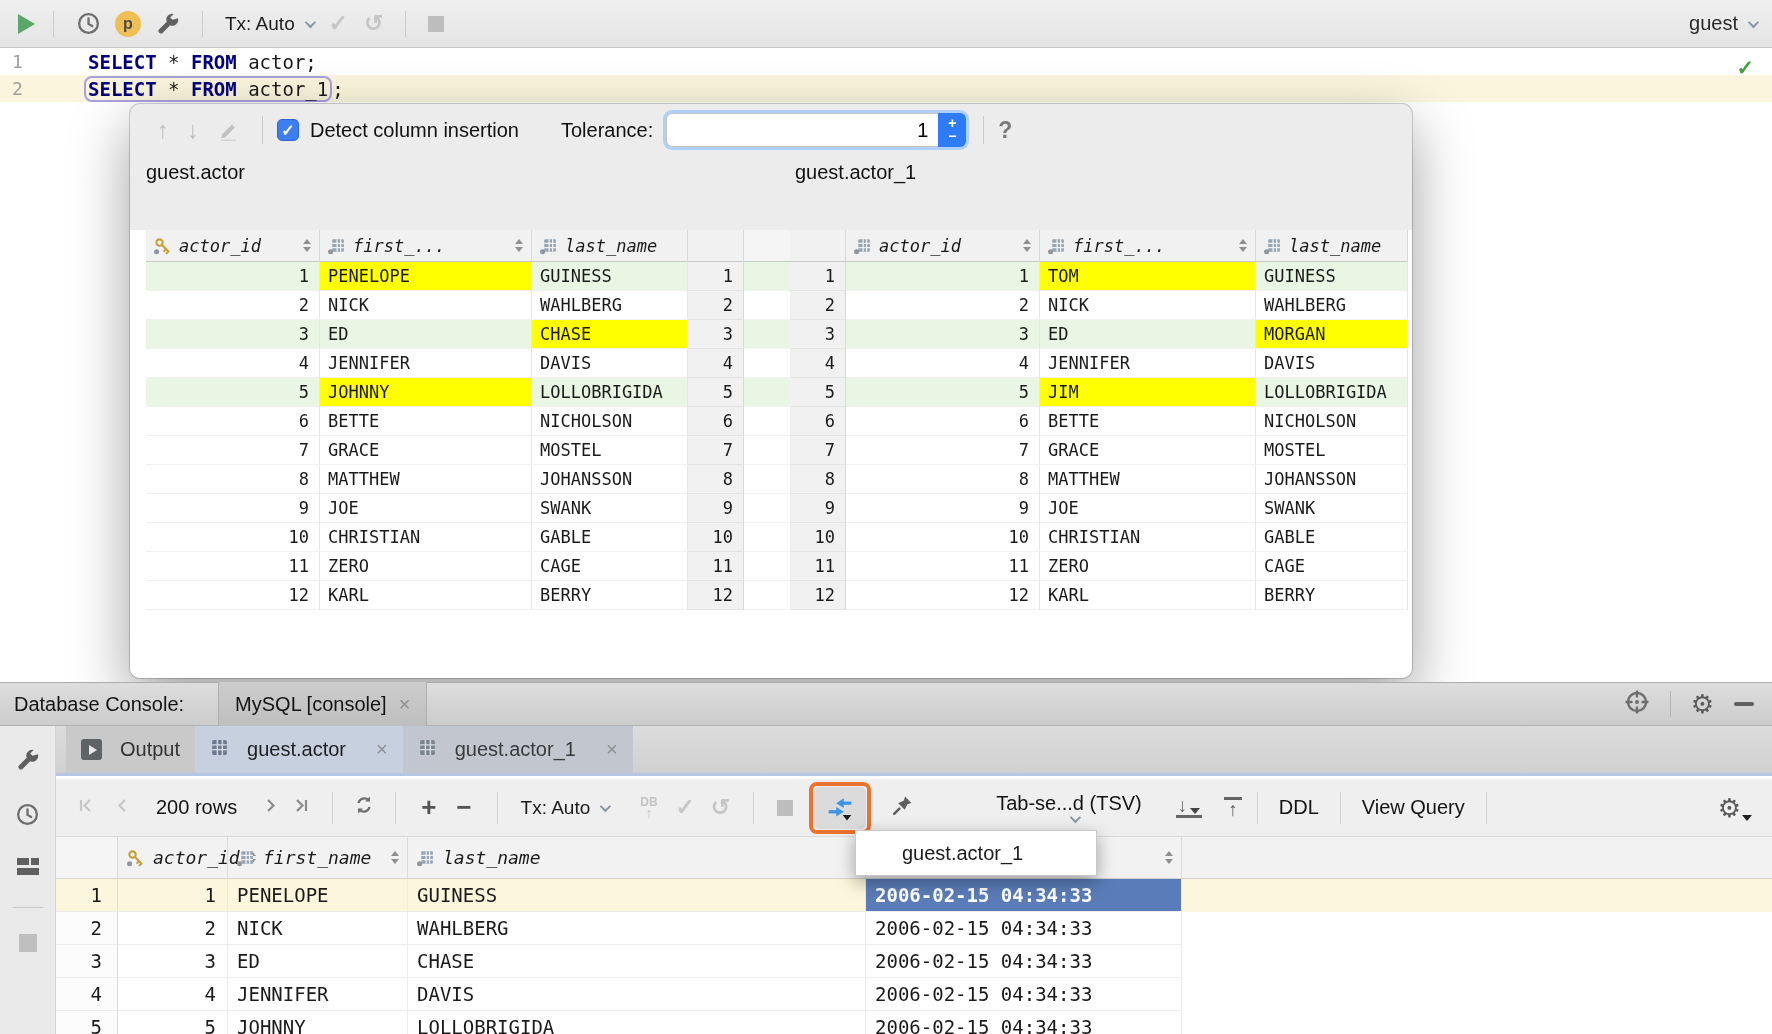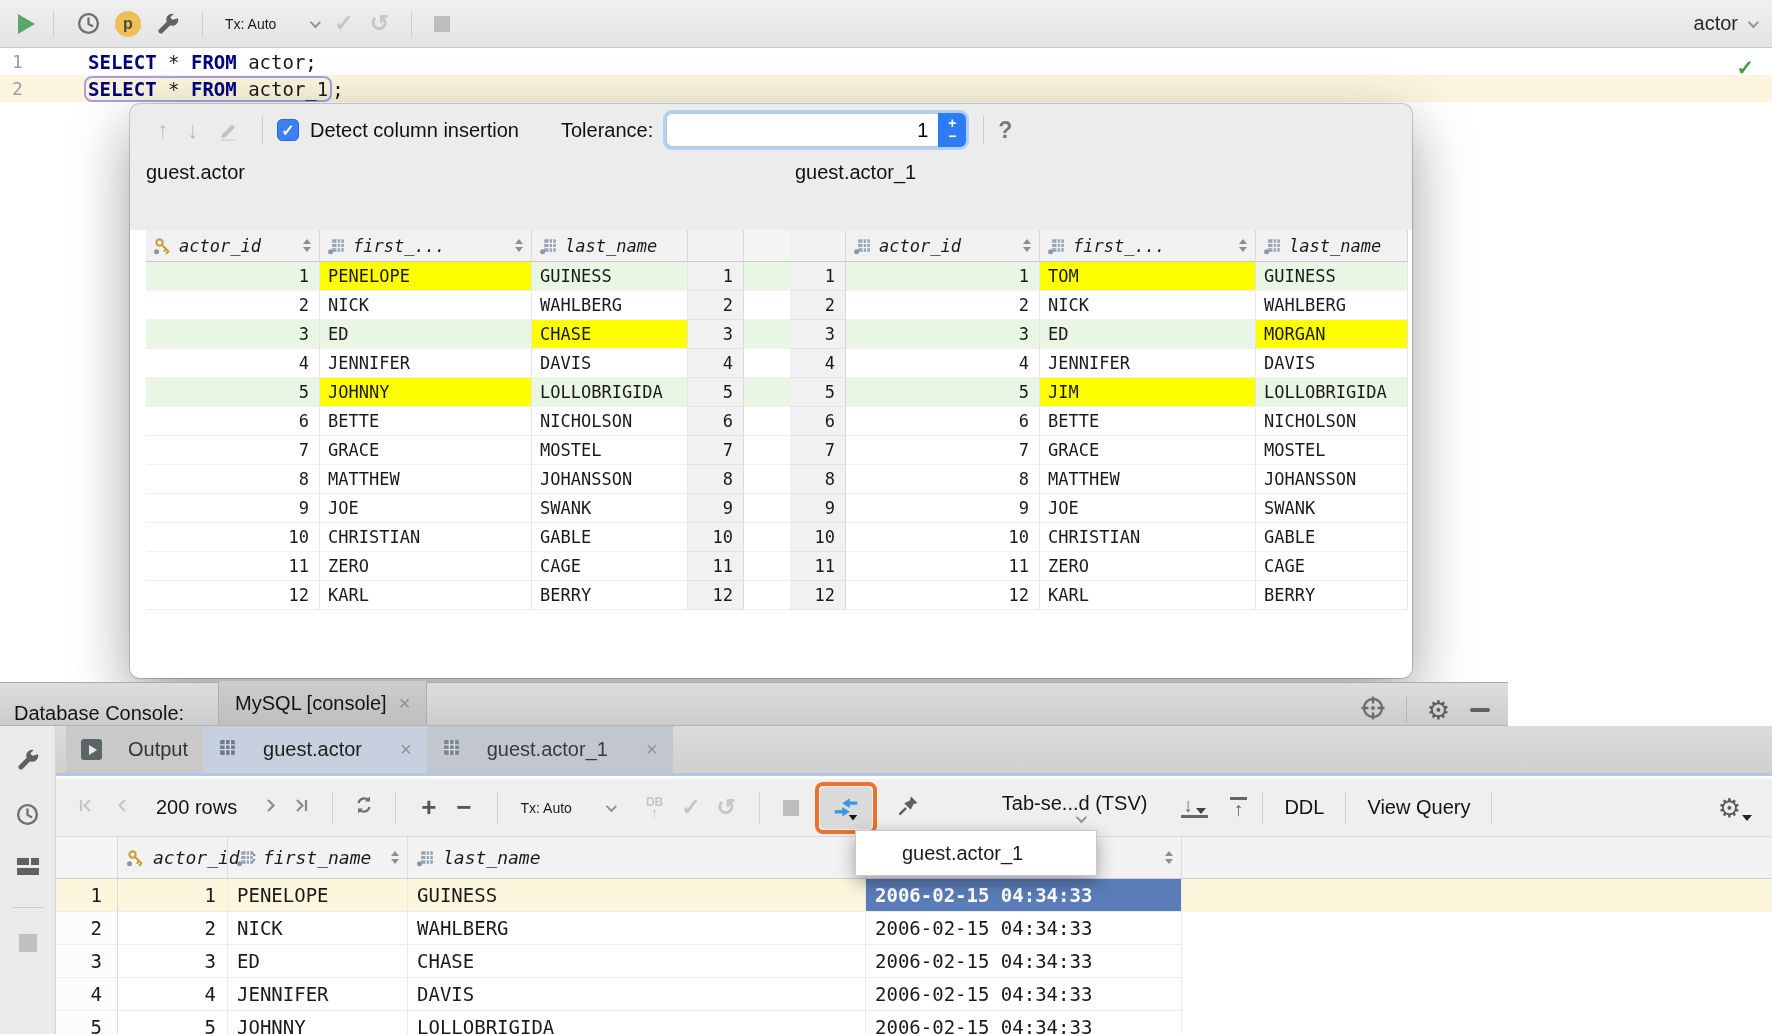--- a/index.html
+++ b/index.html
@@ -7,21 +7,21 @@
   body { font-family:"Liberation Sans", sans-serif; background:#fff; position:relative; color:#1a1a1a; }
 
   
   .top-toolbar { position:absolute; left:0; top:0; width:1772px; height:48px;
     background:linear-gradient(#EFEFEF,#E4E4E4); border-bottom:1px solid #C6C6C6;
     display:flex; align-items:center; padding:0 16px 0 14px; }
   .tb-div { width:1px; height:26px; background:#CDCDCD; margin:0 14px; }
   .play-tri { width:0; height:0; border-left:17px solid #59A869; border-top:10px solid transparent; border-bottom:10px solid transparent; margin:0 4px; cursor:pointer; }
   .ic-btn { display:flex; align-items:center; justify-content:center; width:30px; height:30px; margin:0 5px; }
   .p-badge { width:26px; height:26px; border-radius:50%; background:#EFBE55; color:#4a4a4a; font-weight:bold; font-size:16px; display:flex; align-items:center; justify-content:center; }
-  .tx-group { display:flex; align-items:center; font-size:14px; color:#1c1c1c; margin:0 8px;gap:24px; }
+  .tx-group { display:flex; align-items:center; font-size:19px; color:#1c1c1c; margin:0 8px; }
   .chv { display:inline-block; width:8px; height:8px; border-right:2px solid #8A95A6; border-bottom:2px solid #8A95A6; transform:rotate(45deg) translateY(-2px); margin-left:10px; }
   .glyph-dis { color:#C6C6C6; font-size:23px; font-weight:bold; margin:0 8px; }
   .stop-sq { width:16px; height:16px; background:#BDBDBD; margin:0 8px; }
   .spacer { flex:1; }
   .guest-group { display:flex; align-items:center; font-size:20px; color:#2a2a2a; }
 
   
   .editor { position:absolute; left:0; top:48px; width:1772px; height:634px; background:#fff; }
   .ed-line { display:flex; height:27px; align-items:center; font-family:"DejaVu Sans Mono",monospace; font-size:19px; }
   .ed-line.current { background:#FAF5DC; }
@@ -67,41 +67,41 @@
   .dcell { border-right:1px solid #E6E6E6; border-bottom:1px solid #EFEFEF; padding-left:8px; white-space:nowrap; overflow:hidden; }
   .dcell.num { text-align:right; padding-right:10px; padding-left:0; }
   .dgut { background:#F1F1F1; border-right:1px solid #D9D9D9; border-bottom:1px solid #E3E3E3; text-align:right; padding-right:10px; }
   .dgap { border-bottom:1px solid #F3F3F3; }
   .diff-row.changed .dcell, .diff-row.changed .dgap { background:#E9F6E3; }
   .diff-row .dcell.hl { background:#FFFF00 !important; }
   .w-lid{width:174px} .w-lfn{width:212px} .w-lln{width:156px} .w-gut{width:56px} .w-gap{width:46px}
   .w-rid{width:194px} .w-rfn{width:216px} .w-rln{width:152px}
 
   
-  .console-bar { position:absolute; left:0; top:682px; width:1508px; height:44px;
+  .console-bar { position:absolute; left:0; top:682px; width:1772px; height:44px;
     background:linear-gradient(#DDDDDD,#CCCCCC); border-top:1px solid #ABABAB; border-bottom:1px solid #B2B2B2;
-    display:flex; align-items:flex-end; }
+    display:flex; align-items:center; }
   .cons-label { font-size:20px; margin-left:14px; color:#141414; }
   .cons-tab { height:44px; display:flex; align-items:center; padding:0 16px; margin-left:34px;
     background:linear-gradient(#CDCDCD,#BEBEBE); border-left:1px solid #AFAFAF; border-right:1px solid #AFAFAF; font-size:20px; color:#141414; }
   .close-x { color:#8F8F8F; font-size:20px; margin-left:12px; }
   .cons-icons { margin-left:auto; display:flex; align-items:center; margin-right:18px; gap:20px; }
   .cons-div { width:1px; height:26px; background:#B6B6B6; }
   .gear-glyph { font-size:26px; color:#5C5C5C; line-height:1; }
   .hide-bar { width:20px; height:4px; background:#5F5F5F; border-radius:2px; }
 
   
   .toolwin { position:absolute; left:0; top:726px; width:1772px; bottom:0; }
   .left-strip { position:absolute; left:0; top:0; width:56px; height:308px; background:#EAEAEA; border-right:1px solid #D4D4D4;
     display:flex; flex-direction:column; align-items:center; padding-top:22px; gap:26px; }
   .strip-hr { width:30px; height:1px; background:#C9C9C9; }
   .strip-sq { width:18px; height:18px; background:#BFBFBF; }
   .tw-tabs { position:absolute; left:56px; right:0; top:0; height:50px; background:linear-gradient(#DBDBDB,#D0D0D0);
     border-bottom:3px solid #B5C6E4; display:flex; align-items:stretch; padding-left:10px; }
-  .tw-tab { display:flex; align-items:center; gap:26px; padding:0 15px; font-size:20px; color:#1e1e1e;text-align:right; }
+  .tw-tab { display:flex; align-items:center; gap:18px; padding:0 15px; font-size:20px; color:#1e1e1e;text-align:right; }
   .tab-output { background:#C9C9C9; color:#333; }
   .tab-actor { background:#C6D0DF; }
   .tab-actor1 { background:#C2C7CF; color:#3a3a3a; }
   .out-ic { width:21px; height:21px; border-radius:3px; background:#5E6366; display:flex; align-items:center; justify-content:center; }
   .out-tri { width:0; height:0; border-left:8px solid #E8E8E8; border-top:5px solid transparent; border-bottom:5px solid transparent; margin-left:2px; }
   .tw-toolbar { position:absolute; left:56px; right:0; top:53px; height:58px; background:#EFEFEF;
     border-bottom:1px solid #DADADA; display:flex; align-items:center; padding-left:14px; font-size:20px; }
   .t-div { width:1px; height:32px; background:#D2D2D2; margin:0 15px; }
   .pm { font-size:26px; color:#555; font-weight:bold; margin:0 10px; }
   .rows-label { margin:0 18px; color:#141414; }
@@ -159,21 +159,21 @@
   <div class="tx-group">
     <span>Tx: Auto</span>
       <i class="chv"></i>
   </div>
   <span class="glyph-dis">✓</span>
   <span class="glyph-dis">↺</span>
   <div class="tb-div"></div>
   <div class="stop-sq"></div>
   <div class="spacer"></div>
   <div class="guest-group">
-    <span>actor</span>
+    <span>guest</span>
       <i class="chv"></i>
   </div>
 </div>
 
 <div class="editor">
   <div>
       <div class="ed-line">
         <div class="ed-gutter">1</div>
         <div class="ed-code"><span class="kw">SELECT</span><span> * </span><span class="kw">FROM</span><span> actor;</span></div>
       </div>

